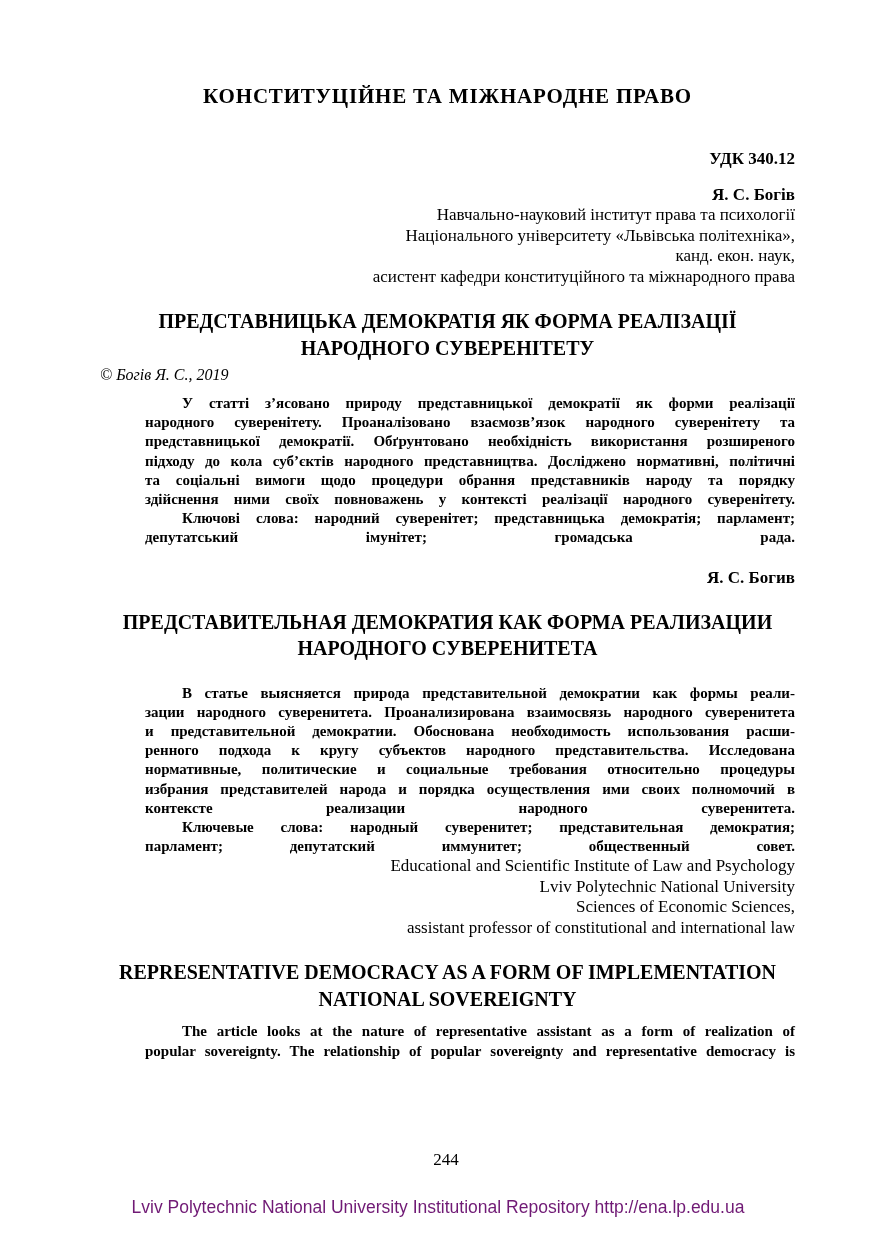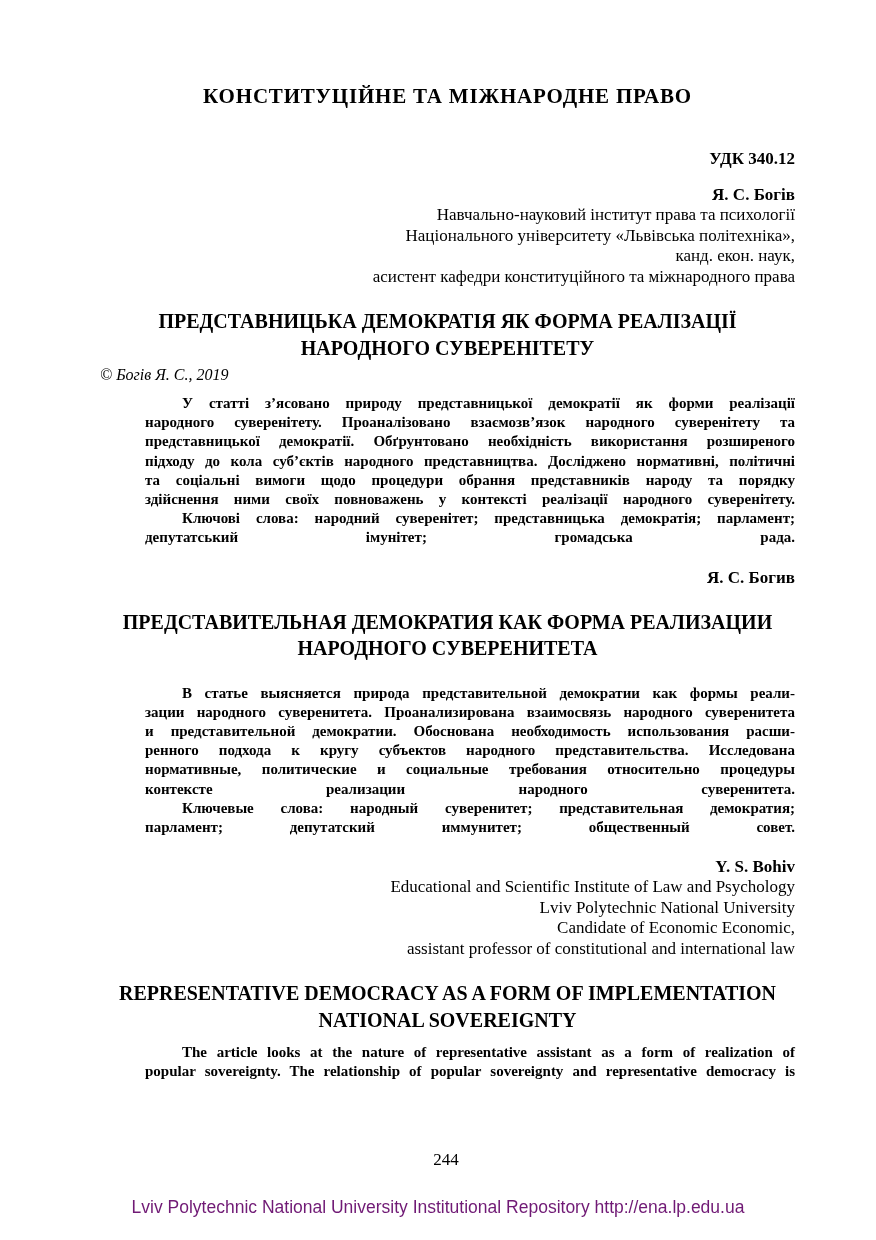--- a/index.html
+++ b/index.html
@@ -126,34 +126,34 @@
       <div class="line">ПРЕДСТАВИТЕЛЬНАЯ ДЕМОКРАТИЯ КАК ФОРМА РЕАЛИЗАЦИИ</div>
       <div class="line">НАРОДНОГО СУВЕРЕНИТЕТА</div>
     </div>
 
   <div class="abstract para end gap-title">
       <div class="line">В статье выясняется природа представительной демократии как формы реали-</div>
       <div class="line">зации народного суверенитета. Проанализирована взаимосвязь народного суверенитета</div>
       <div class="line">и представительной демократии. Обоснована необходимость использования расши-</div>
       <div class="line">ренного подхода к кругу субъектов народного представительства. Исследована</div>
       <div class="line">нормативные, политические и социальные требования относительно процедуры</div>
+      <div class="line">избрания представителей народа и порядка осуществления ими своих полномочий в</div>
       <div class="line">контексте реализации народного суверенитета.</div>
     </div>
 
   <div class="abstract para end" style="margin-top:0">
       <div class="line">Ключевые слова: народный суверенитет; представительная демократия;</div>
       <div class="line">парламент; депутатский иммунитет; общественный совет.</div>
     </div>
 
-  <div class="author gap-sm">Y. S. Bohiv</div>
 
   <div class="affiliation">
       <div class="line">Educational and Scientific Institute of Law and Psychology</div>
       <div class="line">Lviv Polytechnic National University</div>
-      <div class="line">Candidate of Economic Economic,</div>
+      <div class="line">Sciences of Economic Sciences,</div>
       <div class="line">assistant professor of constitutional and international law</div>
     </div>
 
   <div class="article-title">
       <div class="line">REPRESENTATIVE DEMOCRACY AS A FORM OF IMPLEMENTATION</div>
       <div class="line">NATIONAL SOVEREIGNTY</div>
     </div>
 
   <div class="abstract para">
       <div class="line">The article looks at the nature of representative assistant as a form of realization of</div>

